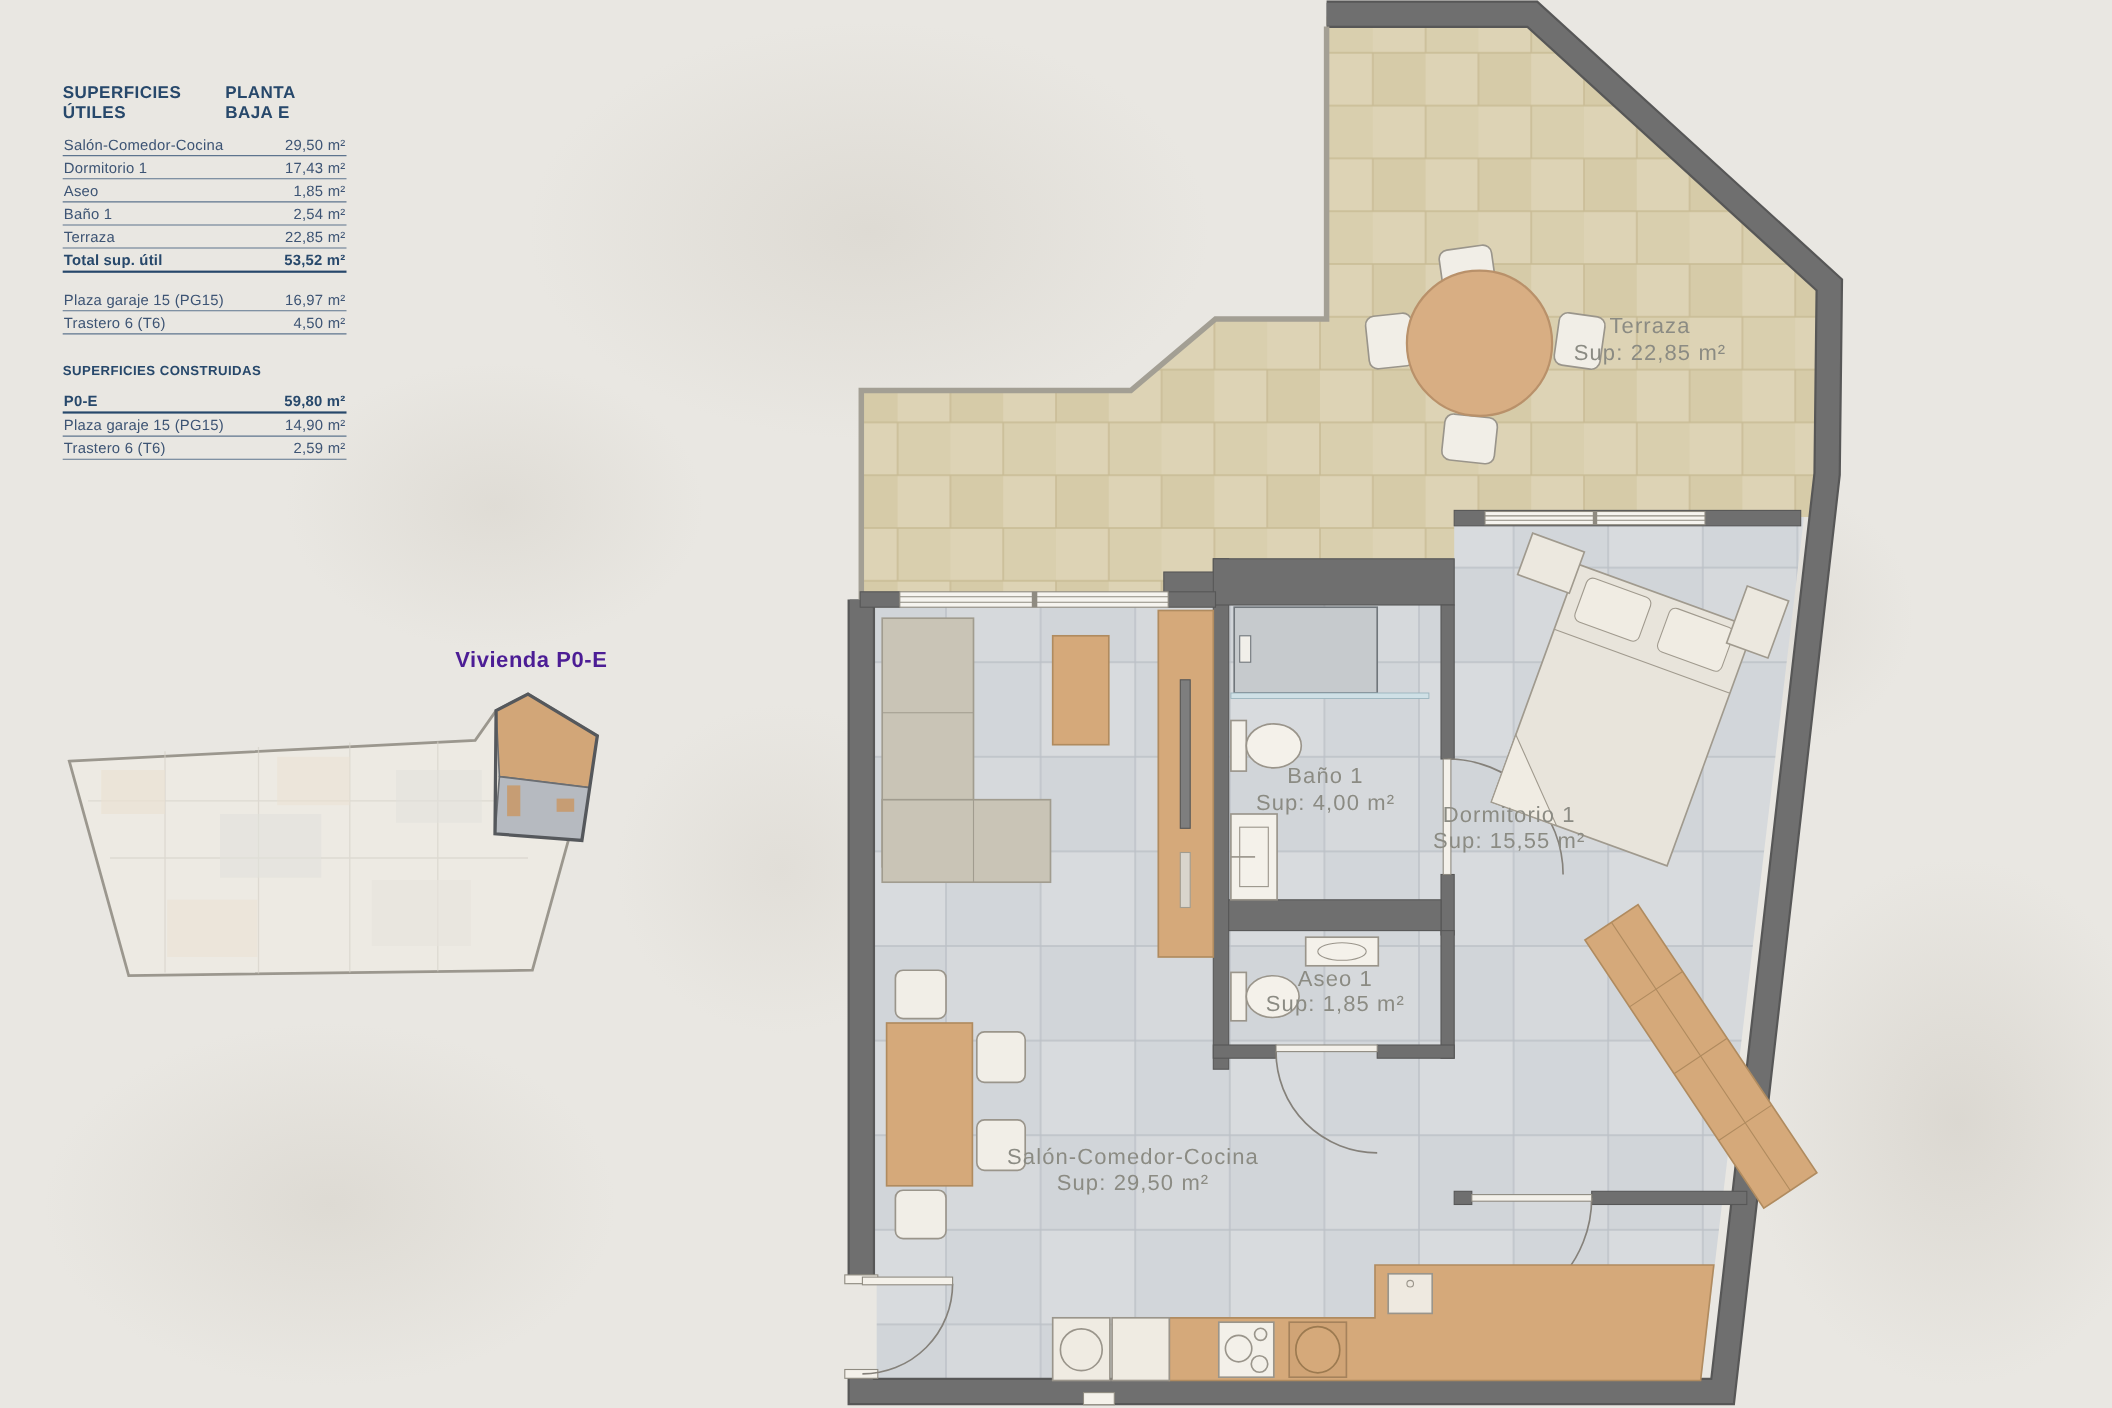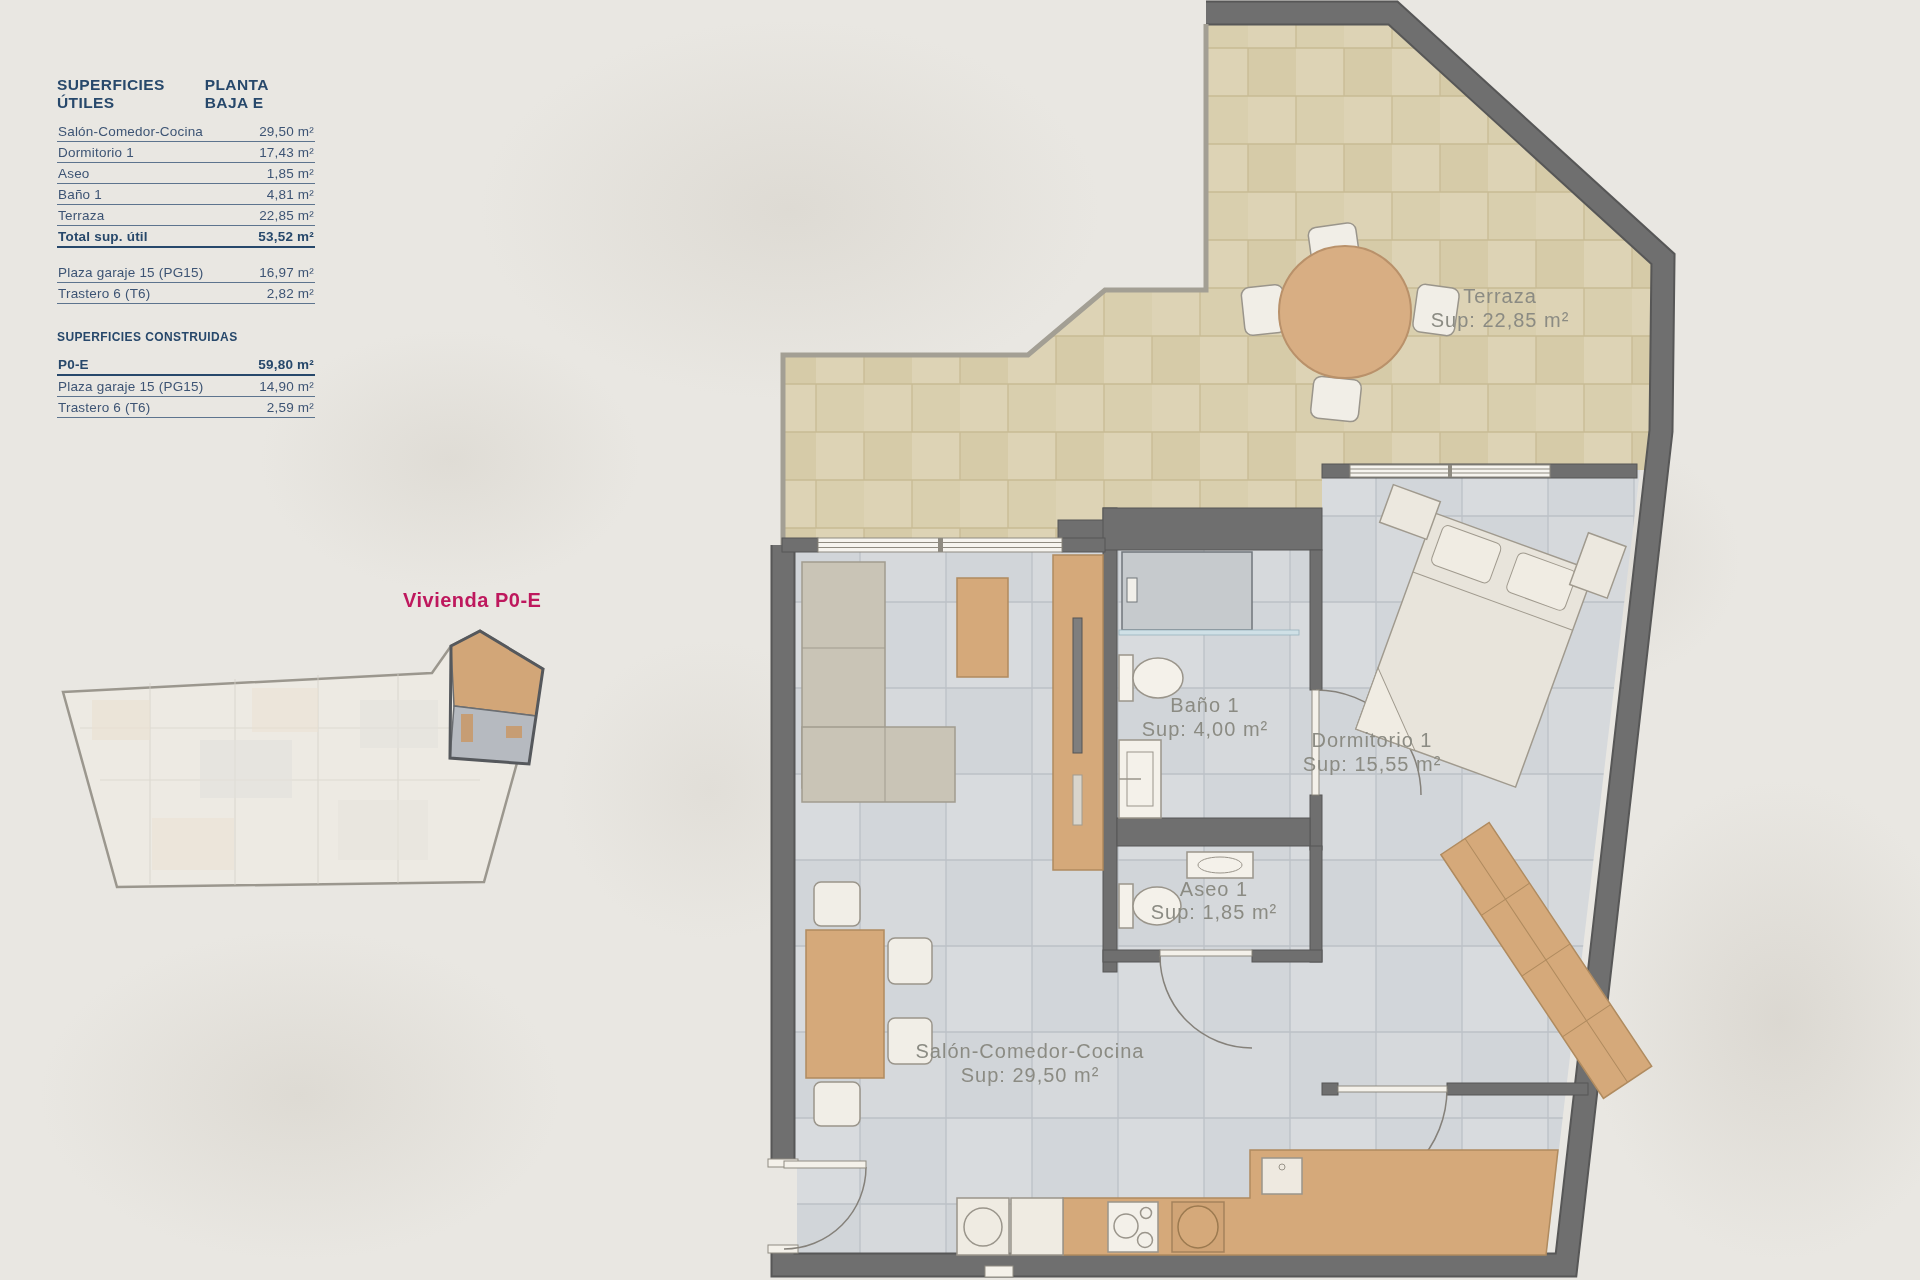--- a/index.html
+++ b/index.html
@@ -16,22 +16,22 @@
   
   .legend{position:absolute;left:57px;top:76px;width:258px;color:#27486b;}
   .legend-header{display:flex;justify-content:flex-end;align-items:baseline;
      font-size:15.5px;font-weight:bold;letter-spacing:.4px;margin-bottom:9px;}
   .lrow{display:flex;justify-content:space-between;align-items:flex-end;
      font-size:13.5px;color:#3d5474;padding:3px 1px 2px 1px;
      border-bottom:1px solid rgba(39,72,109,.72);letter-spacing:.2px;}
   .lrow.total{font-weight:bold;color:#27486b;border-bottom:2px solid #27486b;}
   .spacer{height:14px;}
   .legend-h2{font-size:12px;font-weight:bold;letter-spacing:.4px;margin:26px 0 10px 0;}
-  .vivienda{position:absolute;left:403px;top:589px;width:160px;
-     font-size:20px;font-weight:600;color:#be185d;letter-spacing:.5px;}
+  .vivienda{position:absolute;left:403px;top:589px;width:160px;text-align:center;
+     font-size:20px;font-weight:600;color:#4c1d95;letter-spacing:.5px;}
 
   svg text{font-family:"Liberation Sans", sans-serif;}
   .room-label{fill:#8b8b83;font-size:20px;letter-spacing:1px;}
 </style>
 </head>
 <body>
 
 <div id="canvas">
 
   <div class="blotch b1"></div>
@@ -230,40 +230,40 @@
     <div class="lrow">
       <span>Dormitorio 1</span>
       <span>17,43 m²</span>
     </div>
     <div class="lrow">
       <span>Aseo</span>
       <span>1,85 m²</span>
     </div>
     <div class="lrow">
       <span>Baño 1</span>
-      <span>4,81 m²</span>
+      <span>2,54 m²</span>
     </div>
     <div class="lrow">
       <span>Terraza</span>
       <span>22,85 m²</span>
     </div>
     <div class="lrow total">
       <span>Total sup. útil</span>
       <span>53,52 m²</span>
     </div>
 
     <div class="spacer"></div>
 
     <div class="lrow">
       <span>Plaza garaje 15 (PG15)</span>
       <span>16,97 m²</span>
     </div>
     <div class="lrow">
       <span>Trastero 6 (T6)</span>
-      <span>2,82 m²</span>
+      <span>4,50 m²</span>
     </div>
 
     <div class="legend-h2">SUPERFICIES CONSTRUIDAS</div>
 
     <div class="lrow total">
       <span>P0-E</span>
       <span>59,80 m²</span>
     </div>
     <div class="lrow">
       <span>Plaza garaje 15 (PG15)</span>

